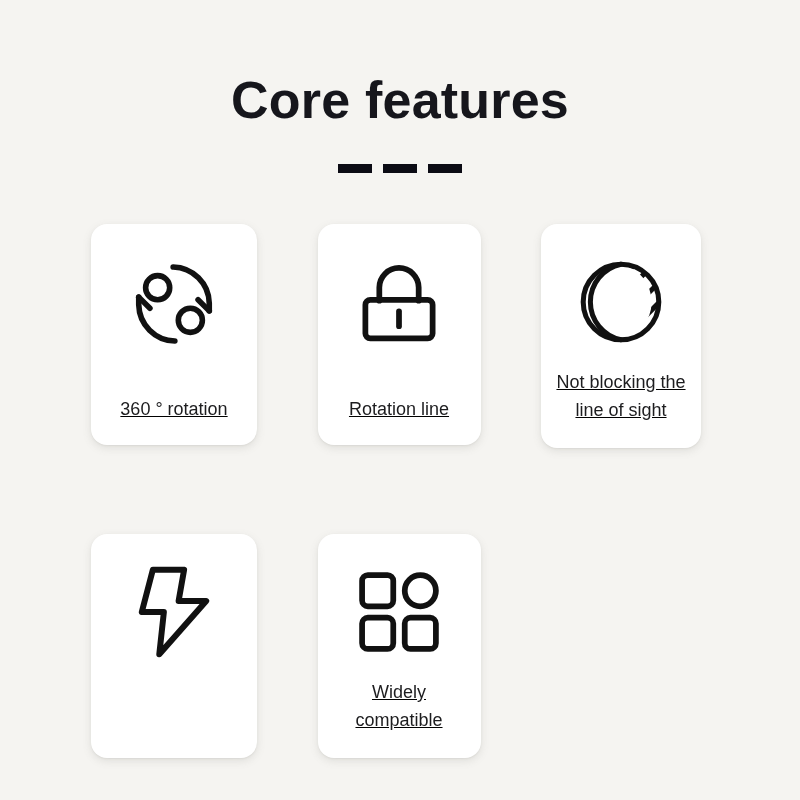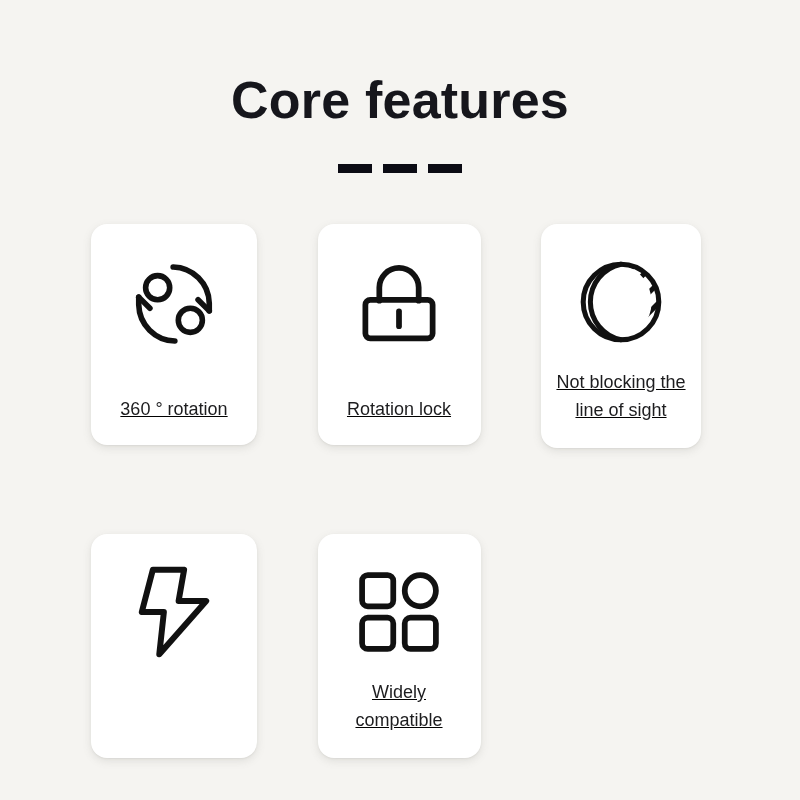--- a/index.html
+++ b/index.html
@@ -152,21 +152,21 @@
 
     <div class="feature-card">
       <div class="card-icon">
         <svg width="82" height="82" viewBox="0 0 100 100" fill="none" stroke="#111111" stroke-width="7" stroke-linecap="round" stroke-linejoin="round">
           <path d="M26 46 L26 30 A24 24 0 0 1 74 30 L74 46"></path>
           <rect x="9" y="45" width="82" height="47" rx="6"></rect>
           <line x1="50" y1="59" x2="50" y2="77"></line>
         </svg>
       </div>
       <div class="label-wrap">
-        <div class="card-label">Rotation lock</div>
+        <div class="card-label">Rotation line</div>
       </div>
     </div>
 
     <div class="feature-card row2">
       <div class="card-icon">
         <svg width="84" height="84" viewBox="0 0 100 100" fill="none" stroke="#111111" stroke-width="6" stroke-linecap="round" stroke-linejoin="round">
           <defs>
             <clipPath id="crescentClip">
               <path d="M50 5 A45 45 0 1 1 49.9 95 A46 46 0 0 0 50 5 Z"></path>
             </clipPath>

